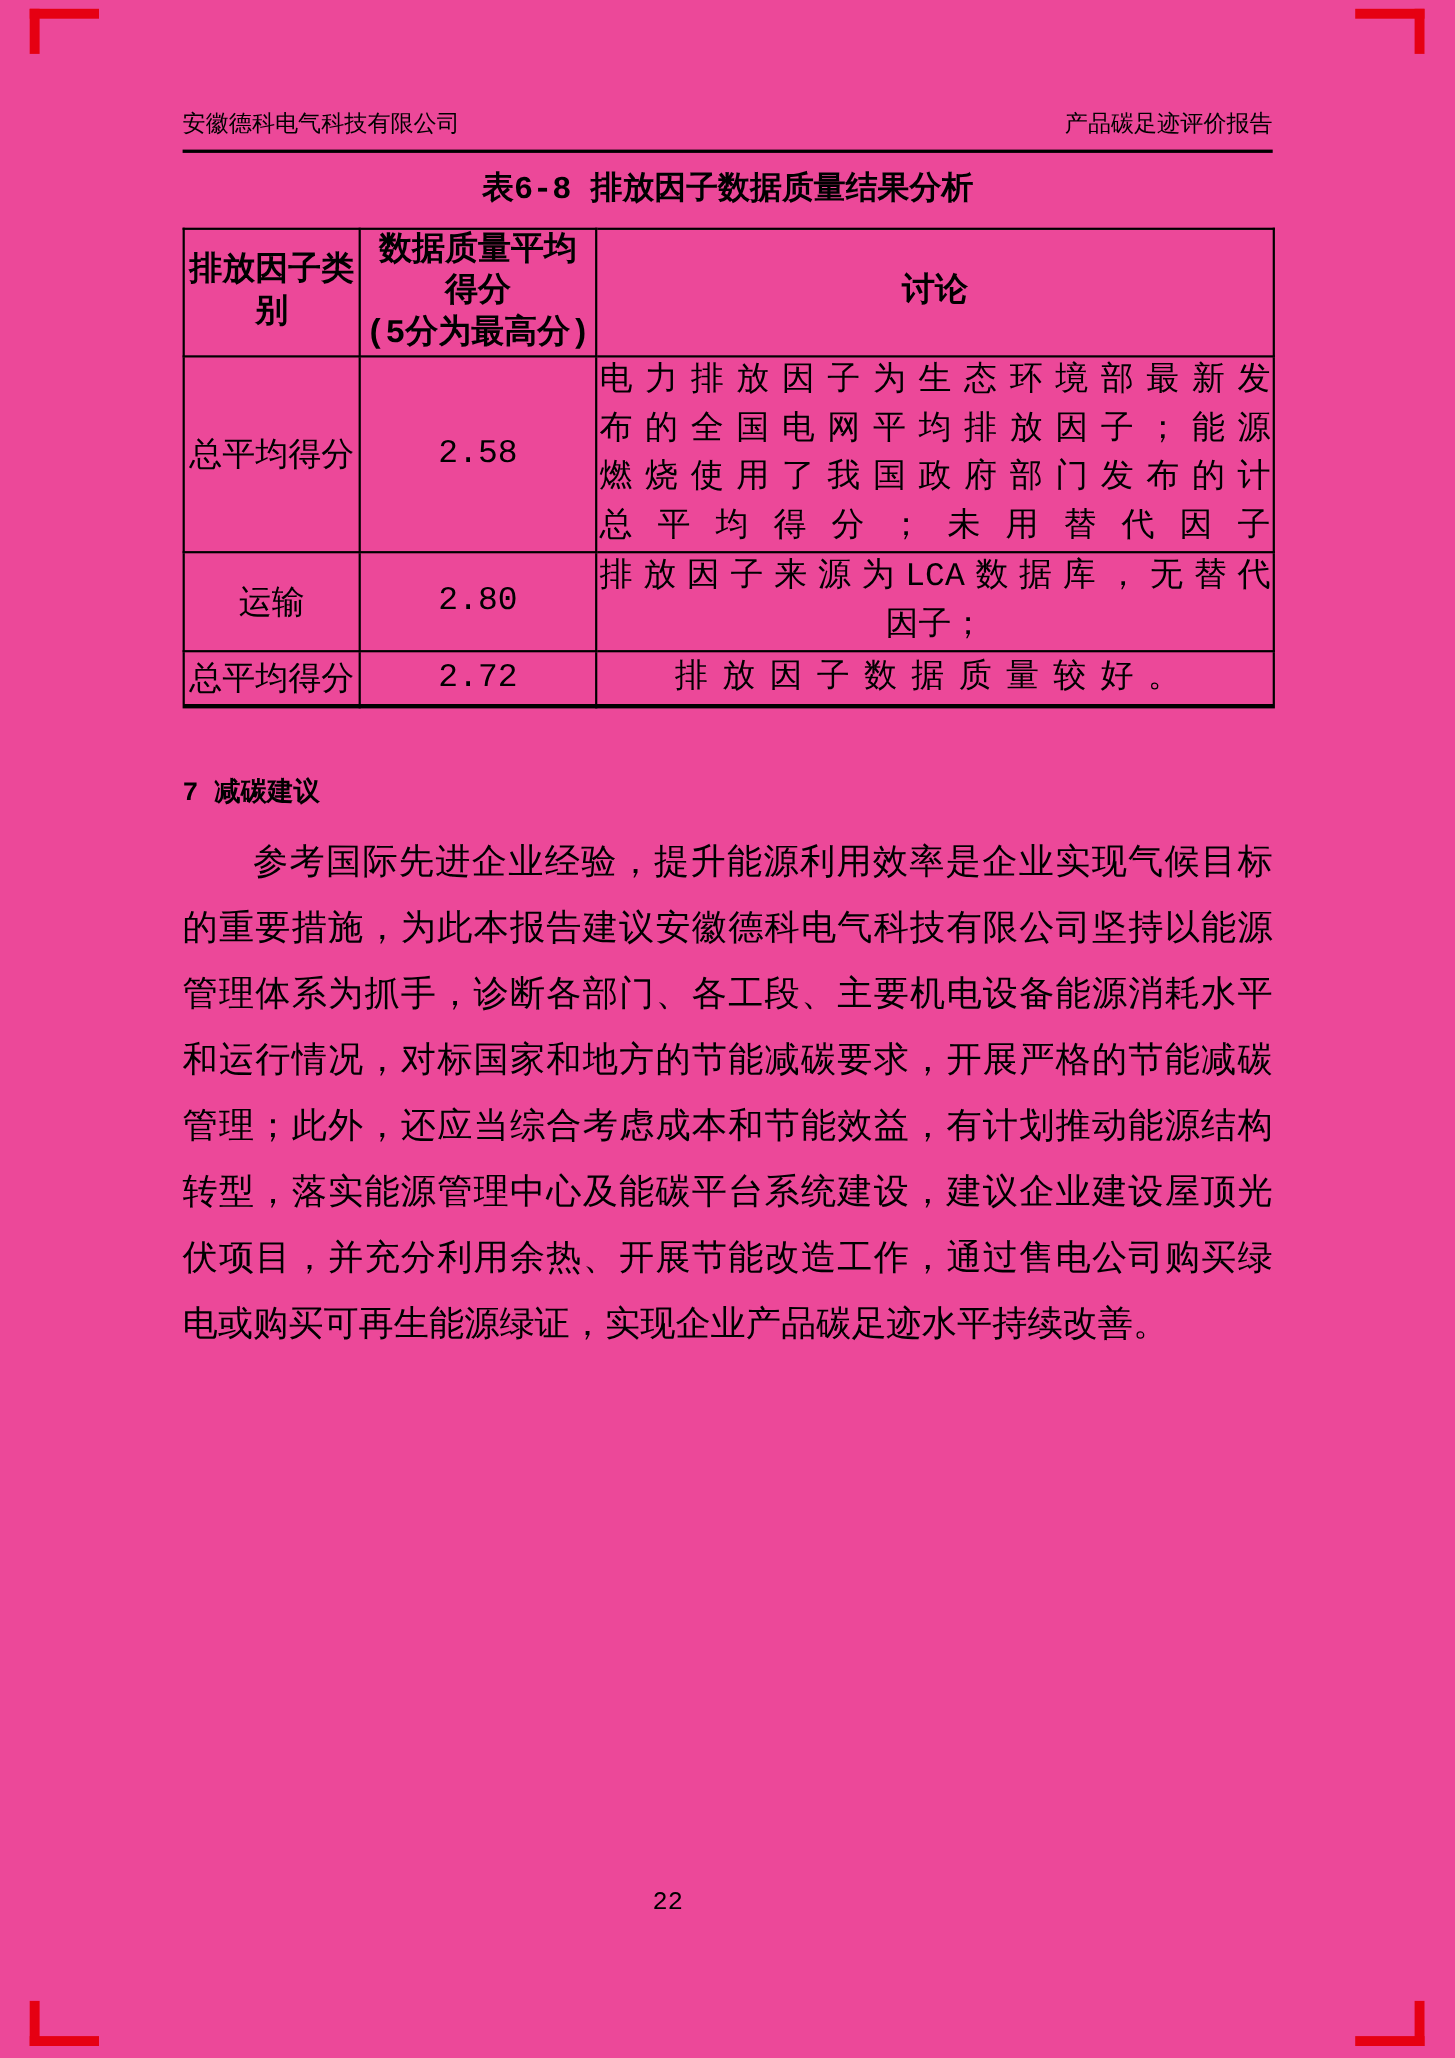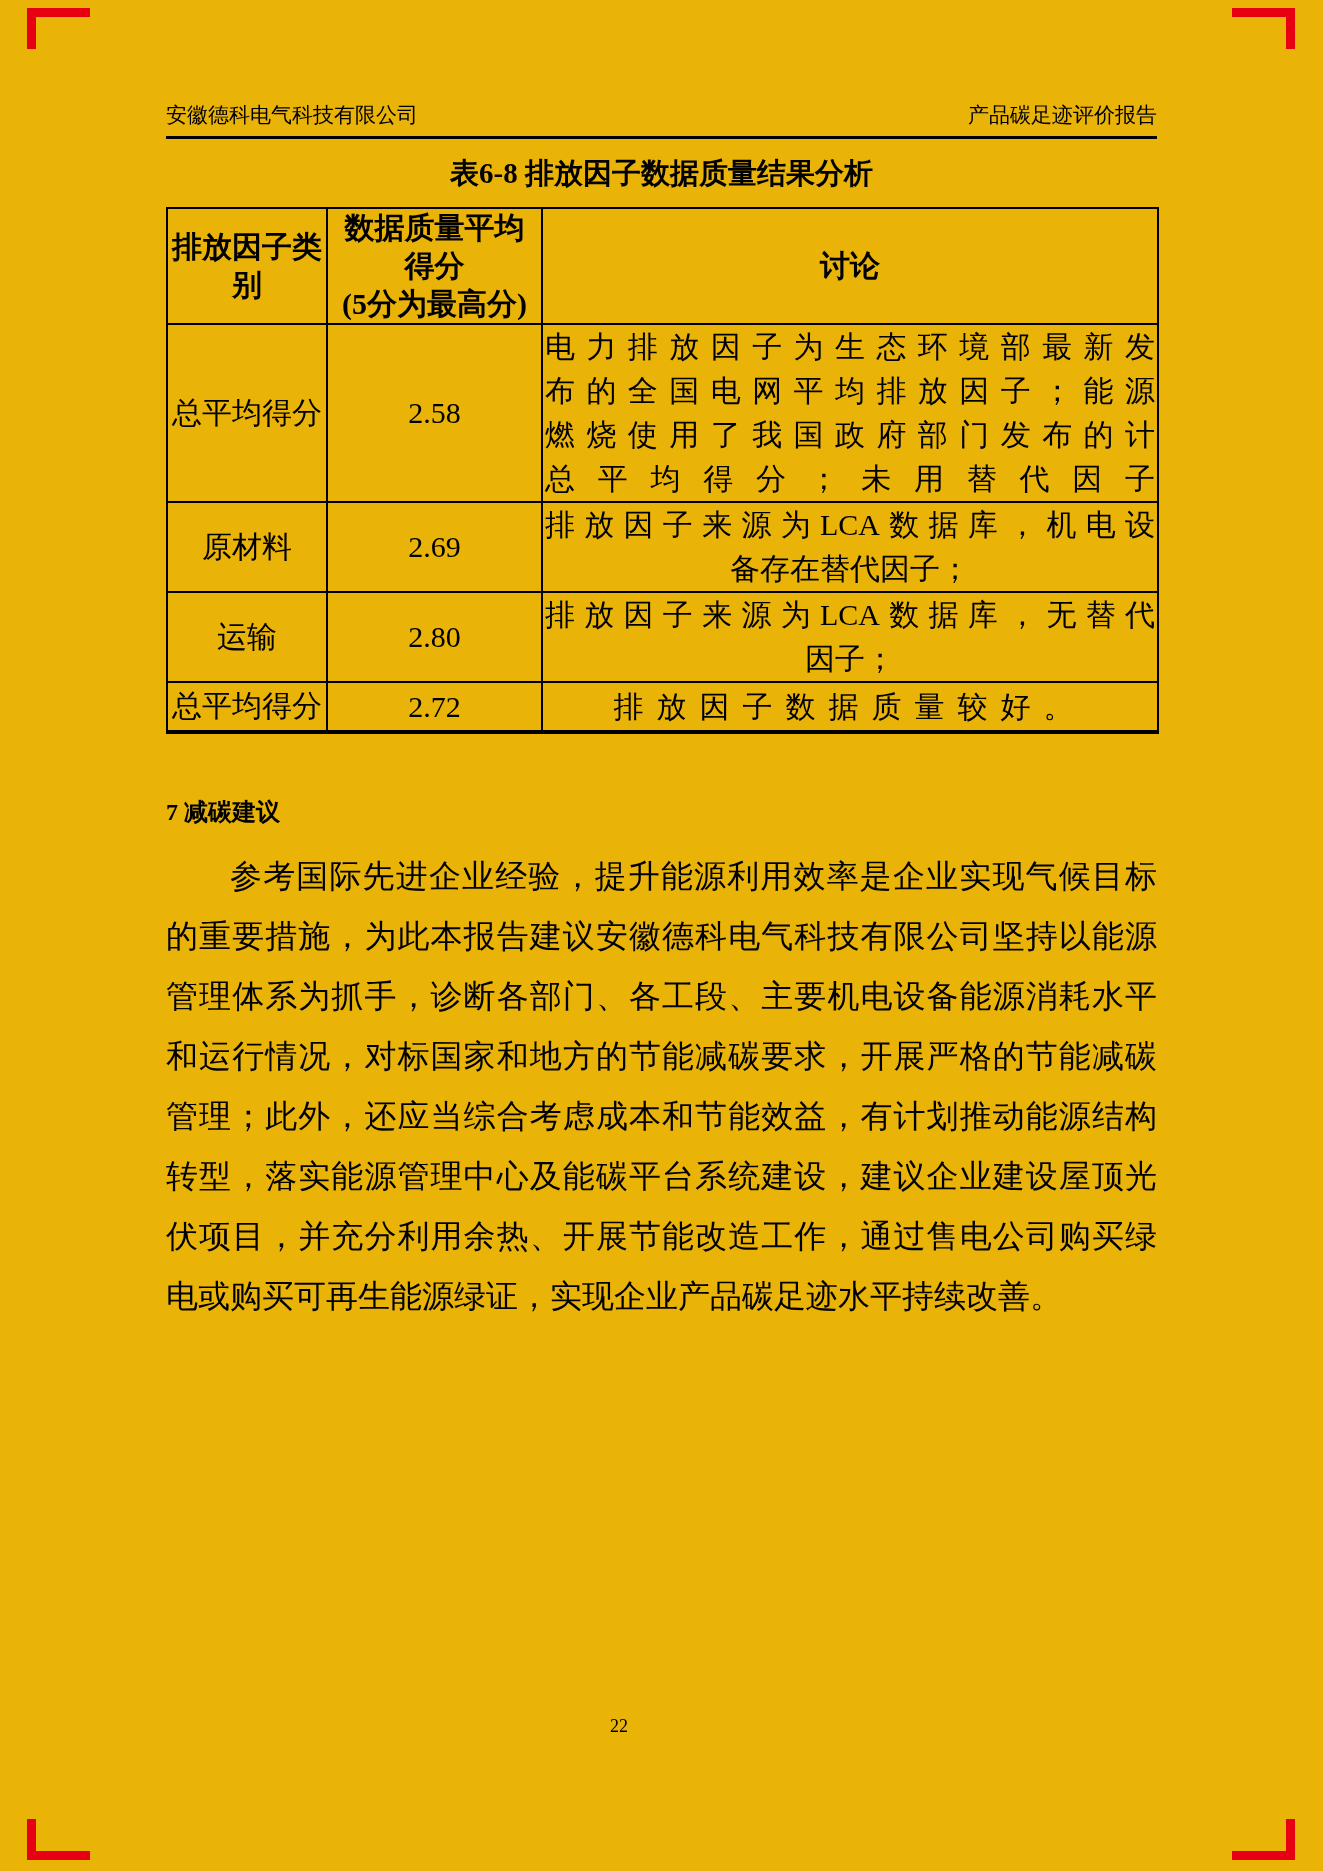--- a/index.html
+++ b/index.html
@@ -1,20 +1,20 @@
 <!DOCTYPE html>
 <html><head>
 <meta charset="utf-8">
 <style>
   html,body{margin:0;padding:0;background:#ffffff;}
   .page{
     position:relative;
     width:1323px;height:1871px;
-    background:#eab308;
-    font-family:Liberation Serif, serif;
+    background:#ec4899;
+    font-family:Liberation Mono, monospace;
     color:#000;
     overflow:hidden;
   }
   .content{position:absolute;left:166px;top:0;width:991px;}
 
   
   .mark{position:absolute;width:54px;height:32px;border:0 solid #e60012;}
   .mark.tl{left:27px;top:8px;border-top-width:9px;border-left-width:9px;}
   .mark.tr{right:28px;top:8px;border-top-width:9px;border-right-width:9px;}
   .mark.bl{left:27px;bottom:11px;border-bottom-width:9px;border-left-width:9px;}
@@ -65,21 +65,21 @@
   }
   .body-par{
     margin-top:14px;
     font-size:32px;
     line-height:60px;
     text-align:justify;
     text-indent:64px;
   }
   .footer{
     position:absolute;left:0;top:1716px;width:1214px;
-    text-align:center;font-size:18px;padding-left:12px;
+    text-align:center;font-size:23px;
   }
 </style>
 </head>
 <body>
 
 <div class="page">
 
   <div class="mark tl" style="border-color: rgb(230, 0, 18);"></div>
   <div class="mark tr" style="border-color: rgb(230, 0, 18);"></div>
   <div class="mark bl" style="border-color: rgb(230, 0, 18);"></div>
@@ -114,28 +114,20 @@
         <tr class="r0">
           <td class="cat">总平均得分</td>
           <td class="score">2.58</td>
           <td class="disc">
             <div class="line line-fill">电力排放因子为生态环境部最新发</div>
             <div class="line line-fill">布的全国电网平均排放因子；能源</div>
             <div class="line line-fill">燃烧使用了我国政府部门发布的计</div>
             <div class="line line-fill">总平均得分；未用替代因子</div>
           </td>
         </tr>
-        <tr class="r1">
-          <td class="cat">原材料</td>
-          <td class="score">2.69</td>
-          <td class="disc">
-            <div class="line line-fill">排放因子来源为LCA数据库，机电设</div>
-            <div class="line line-center">备存在替代因子；</div>
-          </td>
-        </tr>
         <tr class="r2">
           <td class="cat">运输</td>
           <td class="score">2.80</td>
           <td class="disc">
             <div class="line line-fill">排放因子来源为LCA数据库，无替代</div>
             <div class="line line-center">因子；</div>
           </td>
         </tr>
         <tr class="r4">
           <td class="cat">总平均得分</td>

